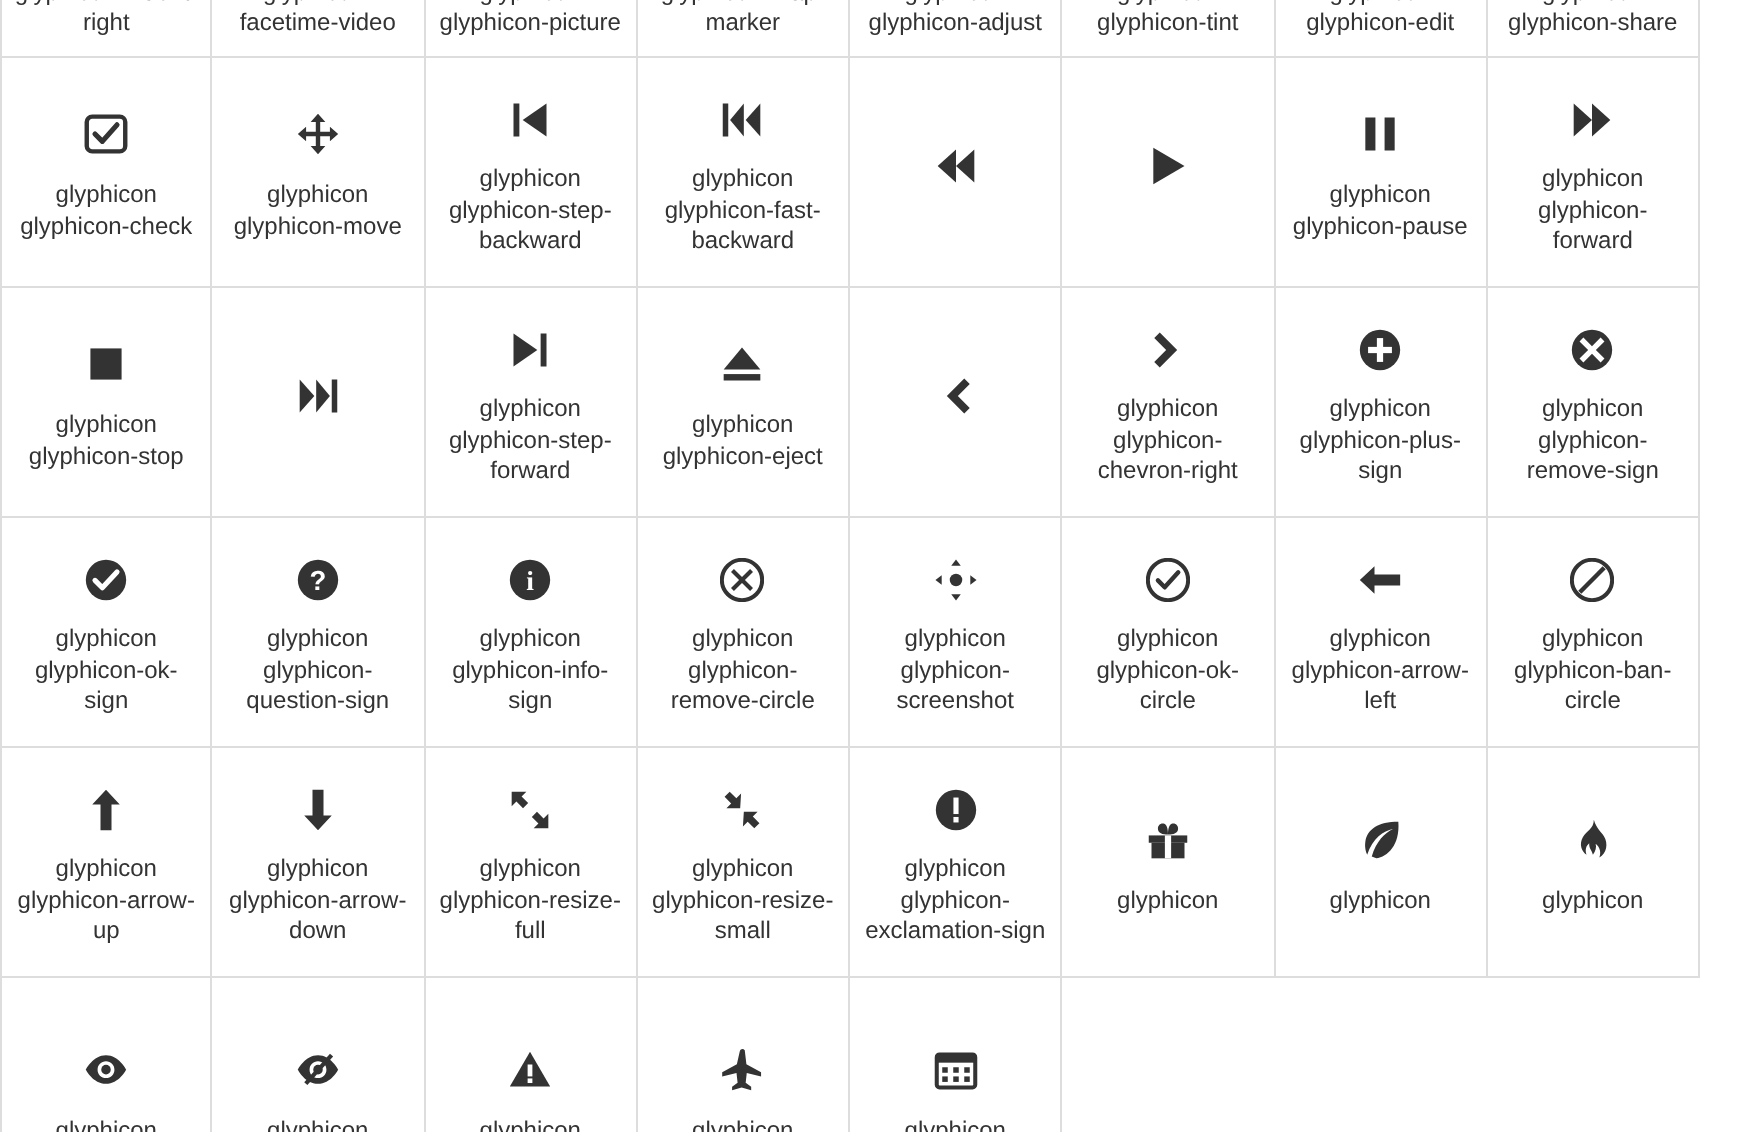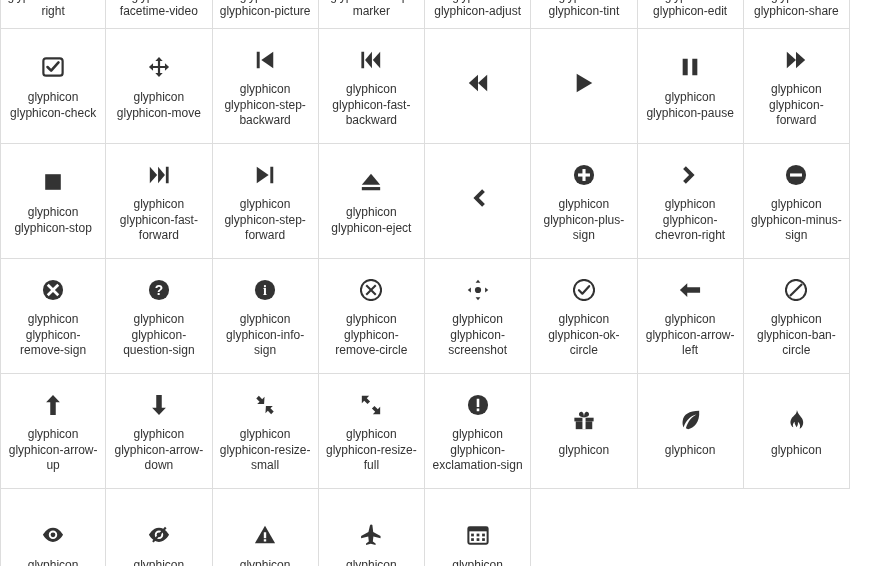--- a/index.html
+++ b/index.html
@@ -172,21 +172,20 @@
       <div class="label">glyphicon glyphicon-stop</div>
     </div>
     <div class="cell row-h-1">
       <div class="icon">
         <svg width="22" height="22" viewBox="0 0 24 24" fill="#333" xmlns="http://www.w3.org/2000/svg">
           <path d="M2 3 V21 L10 12 Z"></path>
           <path d="M11 3 V21 L18.5 12 Z"></path>
           <rect x="19.5" y="3" width="3" height="18"></rect>
         </svg>
       </div>
-      <div class="label">glyphicon glyphicon-fast-forward</div>
     </div>
     <div class="cell row-h-1">
       <div class="icon">
         <svg width="22" height="22" viewBox="0 0 24 24" fill="#333" xmlns="http://www.w3.org/2000/svg">
           <path d="M3 3 L3 21 L16 12 Z"></path>
           <rect x="17.8" y="3" width="3.2" height="18"></rect>
         </svg>
       </div>
       <div class="label">glyphicon glyphicon-step-forward</div>
     </div>
@@ -202,52 +201,52 @@
     <div class="cell row-h-1">
       <div class="icon">
         <svg width="22" height="22" viewBox="0 0 24 24" fill="#333" xmlns="http://www.w3.org/2000/svg">
           <path d="M16.5 2.5 L19.5 5.5 L13 12 L19.5 18.5 L16.5 21.5 L7 12 Z"></path>
         </svg>
       </div>
     </div>
     <div class="cell row-h-1">
       <div class="icon">
         <svg width="22" height="22" viewBox="0 0 24 24" fill="#333" xmlns="http://www.w3.org/2000/svg">
+          <path d="M7.5 2.5 L4.5 5.5 L11 12 L4.5 18.5 L7.5 21.5 L17 12 Z"></path>
+        </svg>
+      </div>
+      <div class="label">glyphicon glyphicon-chevron-right</div>
+    </div>
+    <div class="cell row-h-1">
+      <div class="icon">
+        <svg width="22" height="22" viewBox="0 0 24 24" fill="#333" xmlns="http://www.w3.org/2000/svg">
           <circle cx="12" cy="12" r="11"></circle>
           <rect x="10.3" y="5.5" width="3.4" height="13" fill="#fff"></rect>
           <rect x="5.5" y="10.3" width="13" height="3.4" fill="#fff"></rect>
         </svg>
       </div>
       <div class="label">glyphicon glyphicon-plus-sign</div>
     </div>
     <div class="cell row-h-1">
       <div class="icon">
         <svg width="22" height="22" viewBox="0 0 24 24" fill="#333" xmlns="http://www.w3.org/2000/svg">
-          <path d="M7.5 2.5 L4.5 5.5 L11 12 L4.5 18.5 L7.5 21.5 L17 12 Z"></path>
-        </svg>
-      </div>
-      <div class="label">glyphicon glyphicon-chevron-right</div>
-    </div>
-    <div class="cell row-h-1">
-      <div class="icon">
-        <svg width="22" height="22" viewBox="0 0 24 24" fill="#333" xmlns="http://www.w3.org/2000/svg">
-          <circle cx="12" cy="12" r="11"></circle>
-          <rect x="5.5" y="10.3" width="13" height="3.4" fill="#fff"></rect>
-        </svg>
-      </div>
-      <div class="label">glyphicon glyphicon-minus-sign</div>
-    </div>
-    <div class="cell row-h-1">
-      <div class="icon">
-        <svg width="22" height="22" viewBox="0 0 24 24" fill="#333" xmlns="http://www.w3.org/2000/svg">
           <circle cx="12" cy="12" r="11"></circle>
           <path d="M7.3 5.2 L12 9.9 L16.7 5.2 L18.8 7.3 L14.1 12 L18.8 16.7 L16.7 18.8 L12 14.1 L7.3 18.8 L5.2 16.7 L9.9 12 L5.2 7.3 Z" fill="#fff"></path>
         </svg>
       </div>
       <div class="label">glyphicon glyphicon-remove-sign</div>
+    </div>
+    <div class="cell row-h-1">
+      <div class="icon">
+        <svg width="22" height="22" viewBox="0 0 24 24" fill="#333" xmlns="http://www.w3.org/2000/svg">
+          <circle cx="12" cy="12" r="11"></circle>
+          <path d="M6 12.2 L10 16.2 L18 7.6" fill="none" stroke="#fff" stroke-width="2.8" stroke-linecap="round" stroke-linejoin="round"></path>
+        </svg>
+      </div>
+      <div class="label">glyphicon glyphicon-ok-sign</div>
     </div>
     <div class="cell row-h-1">
       <div class="icon">
         <svg width="22" height="22" viewBox="0 0 24 24" fill="#333" xmlns="http://www.w3.org/2000/svg">
           <circle cx="12" cy="12" r="11"></circle>
           <text x="12" y="17.5" font-size="15" font-family="Liberation Sans, sans-serif" font-weight="bold" fill="#fff" text-anchor="middle">?</text>
         </svg>
       </div>
       <div class="label">glyphicon glyphicon-question-sign</div>
     </div>
@@ -319,34 +318,34 @@
       <div class="icon">
         <svg width="22" height="22" viewBox="0 0 24 24" fill="#333" xmlns="http://www.w3.org/2000/svg">
           <path d="M12 23 L19.5 15 H15 V1 H9 V15 H4.5 Z"></path>
         </svg>
       </div>
       <div class="label">glyphicon glyphicon-arrow-down</div>
     </div>
     <div class="cell row-h-1">
       <div class="icon">
         <svg width="22" height="22" viewBox="0 0 24 24" fill="#333" xmlns="http://www.w3.org/2000/svg">
+          <path d="M2 2 H10 L7.4 4.6 L11 8.2 L8.2 11 L4.6 7.4 L2 10 Z"></path>
+          <path d="M22 22 H14 L16.6 19.4 L13 15.8 L15.8 13 L19.4 16.6 L22 14 Z"></path>
+        </svg>
+      </div>
+      <div class="label">glyphicon glyphicon-resize-full</div>
+    </div>
+    <div class="cell row-h-1">
+      <div class="icon">
+        <svg width="22" height="22" viewBox="0 0 24 24" fill="#333" xmlns="http://www.w3.org/2000/svg">
           <path d="M11 11 H3.5 L6.1 8.4 L2.5 4.8 L5.3 2 L8.9 5.6 L11.5 3 Z"></path>
           <path d="M13 13 H20.5 L17.9 15.6 L21.5 19.2 L18.7 22 L15.1 18.4 L12.5 21 Z"></path>
         </svg>
       </div>
       <div class="label">glyphicon glyphicon-resize-small</div>
-    </div>
-    <div class="cell row-h-1">
-      <div class="icon">
-        <svg width="22" height="22" viewBox="0 0 24 24" fill="#333" xmlns="http://www.w3.org/2000/svg">
-          <path d="M2 2 H10 L7.4 4.6 L11 8.2 L8.2 11 L4.6 7.4 L2 10 Z"></path>
-          <path d="M22 22 H14 L16.6 19.4 L13 15.8 L15.8 13 L19.4 16.6 L22 14 Z"></path>
-        </svg>
-      </div>
-      <div class="label">glyphicon glyphicon-resize-full</div>
     </div>
     <div class="cell row-h-1">
       <div class="icon">
         <svg width="22" height="22" viewBox="0 0 24 24" fill="#333" xmlns="http://www.w3.org/2000/svg">
           <circle cx="12" cy="12" r="11"></circle>
           <rect x="10.6" y="5.2" width="2.8" height="9" fill="#fff"></rect>
           <rect x="10.6" y="15.8" width="2.8" height="3" fill="#fff"></rect>
         </svg>
       </div>
       <div class="label">glyphicon glyphicon-exclamation-sign</div>

